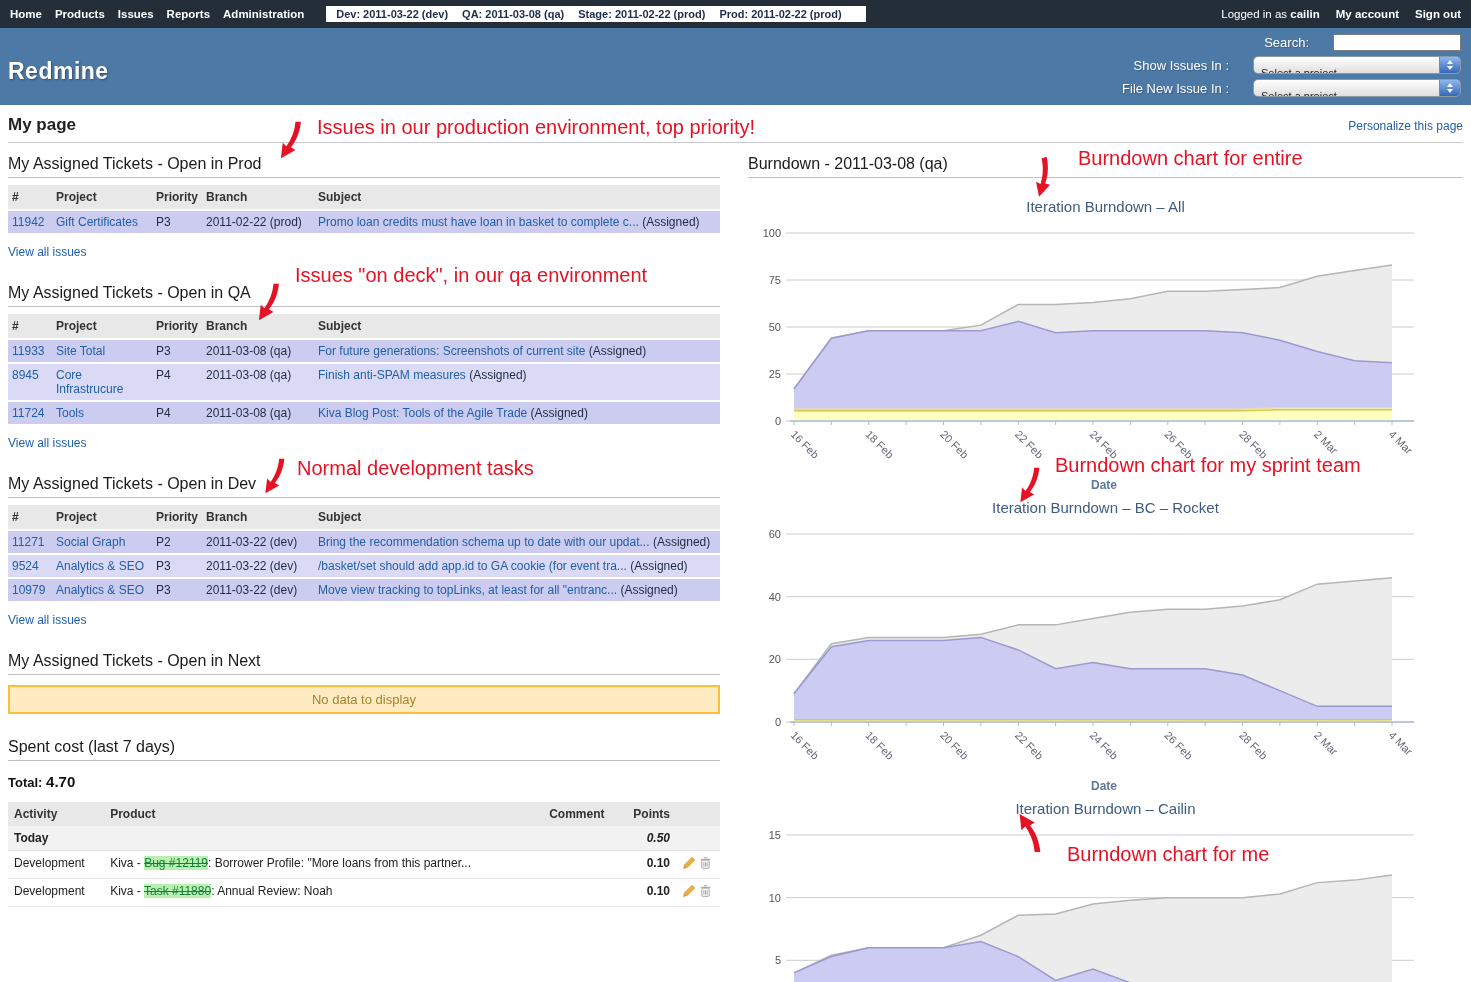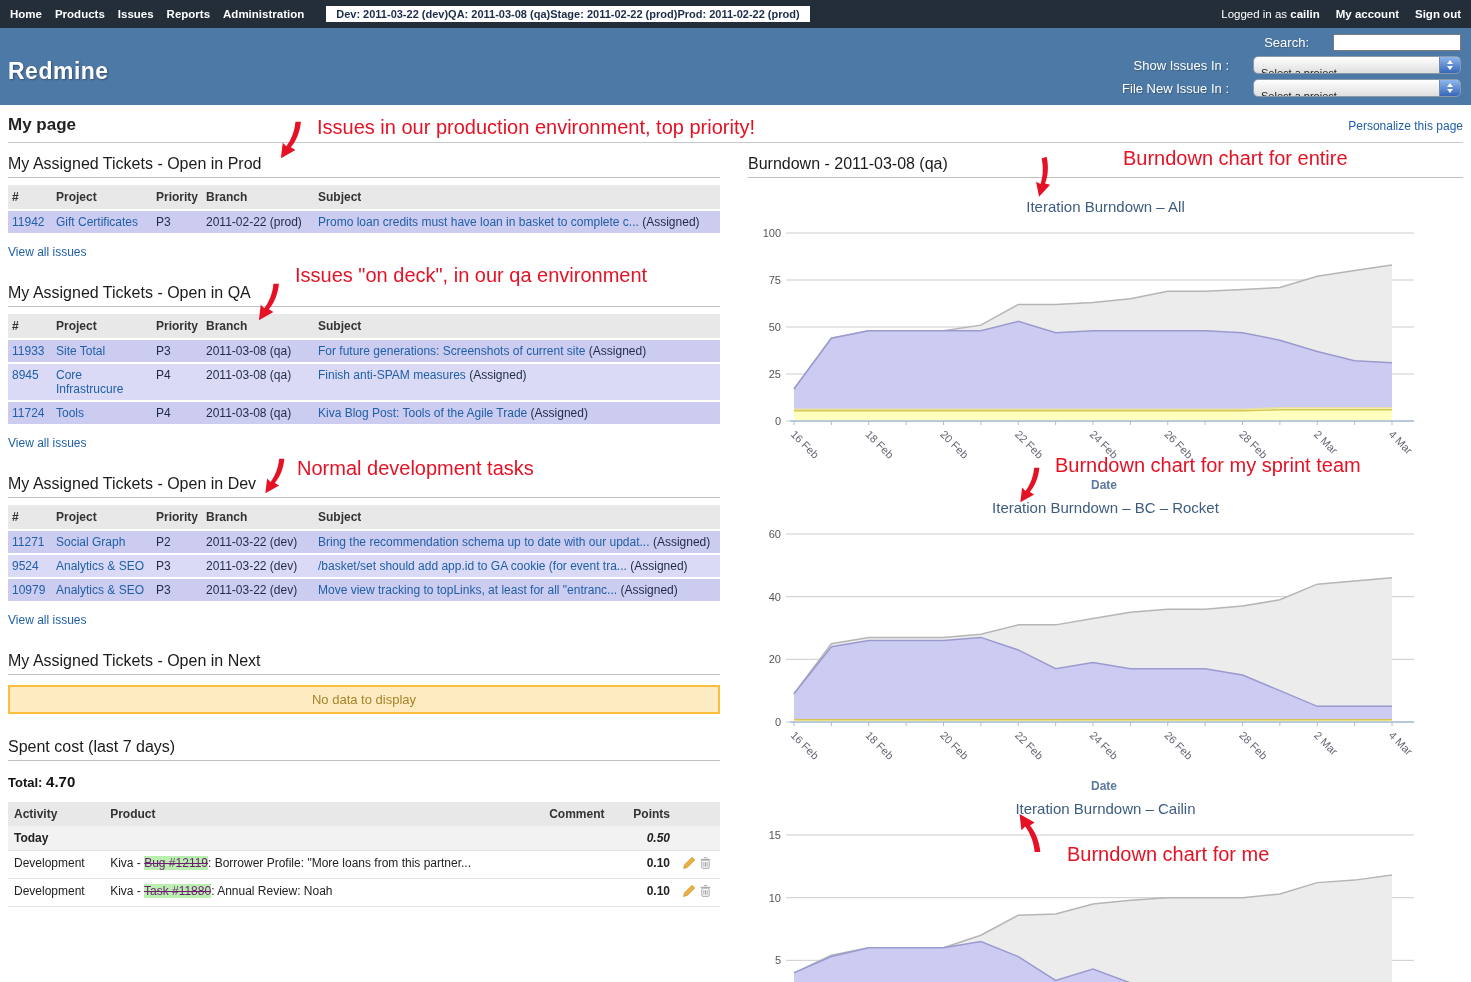--- a/index.html
+++ b/index.html
@@ -6,21 +6,21 @@
   html,body { width:1471px; height:982px; overflow:hidden; background:#fff;
     font-family:"Liberation Sans", sans-serif; }
 
   
   .topbar { height:28px; background:#232e39; display:flex; align-items:center;
     padding:0 10px; color:#fff; font-size:11.5px; position:relative; }
   .topbar .menu { display:flex; gap:13px; font-weight:bold; }
   .topbar .menu span { cursor:pointer; }
   .envbox { background:#fff; color:#1c2d4a; font-weight:bold; font-size:11px;
     padding:2px 10px; margin-left:22px; white-space:nowrap; }
-  .envbox span.env-item { }
+  .envbox span.env-item { margin-right:14px; }
   .topbar .right { margin-left:auto; display:flex; gap:16px; align-items:center; }
   .topbar .right .bold { font-weight:bold;text-align:center; }
 
   
   .bluebar { height:77px; background:#4d79a6; position:relative; color:#fff; }
   .logo { position:absolute; left:8px; top:30px; font-size:23px; font-weight:bold;
     text-shadow:1px 1px 2px rgba(0,0,0,.35); letter-spacing:.5px; }
   .controls { position:absolute; right:10px; top:6px; display:flex;
     flex-direction:column; gap:5px; align-items:flex-end; }
   .ctl-row { display:flex; align-items:center; gap:24px; font-size:13px;
@@ -79,21 +79,21 @@
   table.spent th { background:#e8e8e8; text-align:left; font-weight:bold; color:#333;
     padding:5px 6px; }
   table.spent th.c-comment { text-align:center; }
   table.spent th.c-points { text-align:right; width:60px; }
   table.spent td { padding:5px 6px; vertical-align:top; color:#222;
     border-bottom:1px solid #e4e4e4; }
   tr.group-row td { background:#f2f2f2; font-weight:bold; }
   tr.group-row td.pts { font-style:italic; text-align:right; }
   td.pts { font-weight:bold; text-align:right; white-space:nowrap; }
   td.icons { width:44px; white-space:nowrap; }
-  .closed-issue { background:#b9f0b0; color:#701a75; text-decoration:line-through; }
+  .closed-issue { background:#b9f0b0; color:#15803d; text-decoration:line-through; }
 
   
   .chart-block { margin-top:4px; }
   .chart-block.first { margin-top:20px; }
   .chart-title { text-align:center; font-size:15px; color:#3d5c80; margin-bottom:6px; }
   .chart-block svg { display:block; }
 
   
   .annot { position:absolute; color:#e51225; font-size:20px; white-space:nowrap;
     z-index:50; }
@@ -479,21 +479,21 @@
     </svg>
 </div>
 
 <div class="annot" style="left:297px; top:457px;">Normal development tasks</div>
 <div class="annot-arrow" style="left:257px; top:457px;">
   <svg width="34" height="38" viewBox="0 0 36 44">
       <path d="M30,2 C29,13 25,23 19,30 L24,33 L8,42 L10,25 L14,29 C19,22 23,13 24,2 Z" fill="#e51225"></path>
     </svg>
 </div>
 
-<div class="annot" style="left:1123px; top:147px;">Burndown chart for entire</div>
+<div class="annot" style="left:1078px; top:147px;">Burndown chart for entire</div>
 <div class="annot-arrow" style="left:1026px; top:156px; transform:rotate(-18deg);">
   <svg width="32" height="42" viewBox="0 0 36 44">
       <path d="M30,2 C29,13 25,23 19,30 L24,33 L8,42 L10,25 L14,29 C19,22 23,13 24,2 Z" fill="#e51225"></path>
     </svg>
 </div>
 
 <div class="annot" style="left:1055px; top:454px;">Burndown chart for my sprint team</div>
 <div class="annot-arrow" style="left:1012px; top:466px;">
   <svg width="34" height="38" viewBox="0 0 36 44">
       <path d="M30,2 C29,13 25,23 19,30 L24,33 L8,42 L10,25 L14,29 C19,22 23,13 24,2 Z" fill="#e51225"></path>

